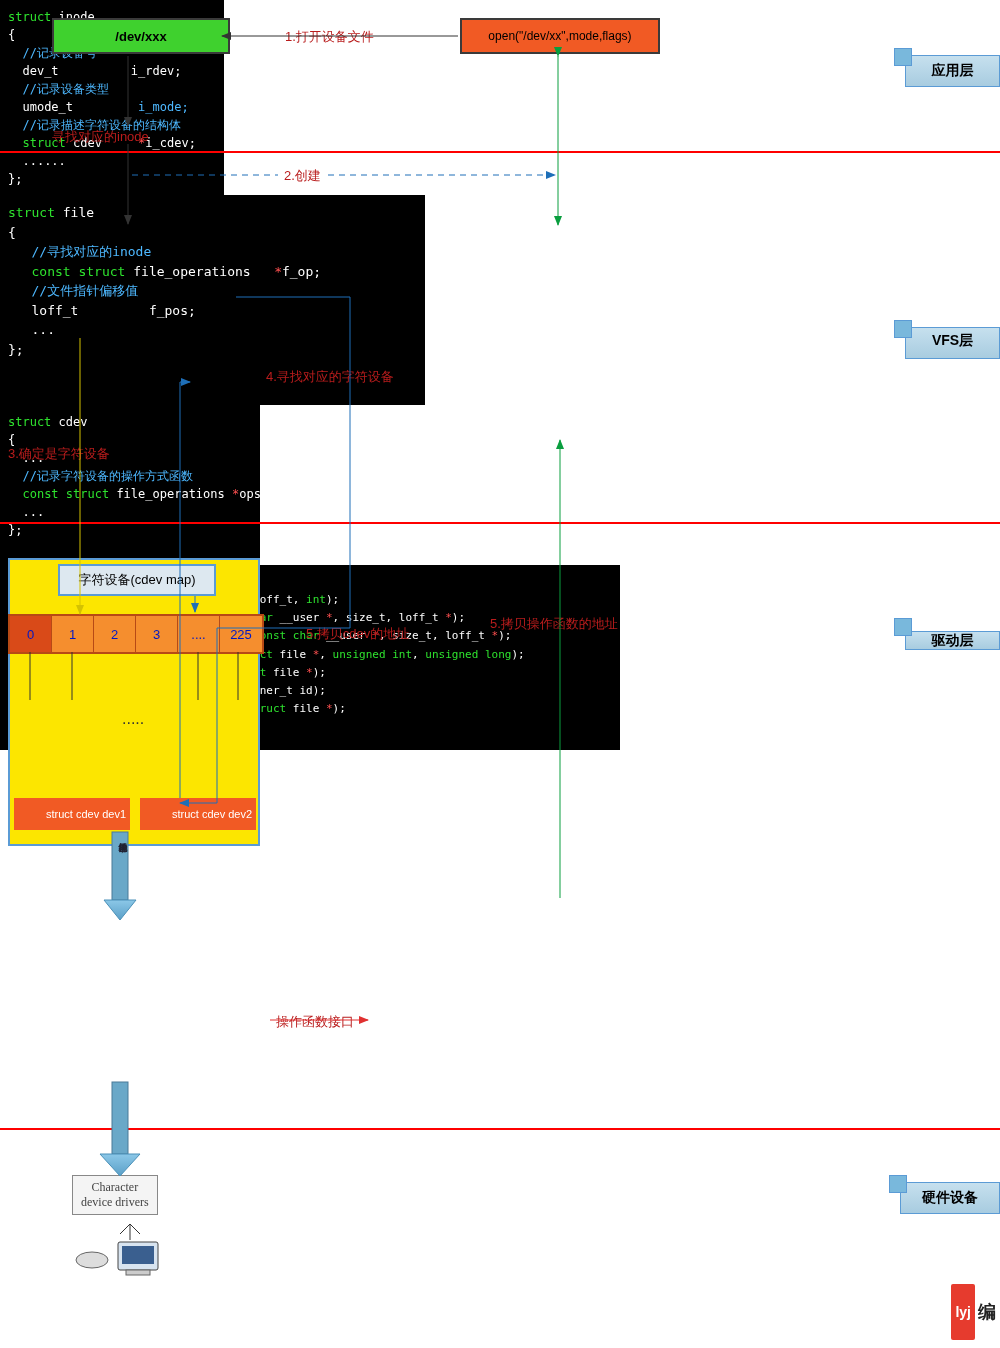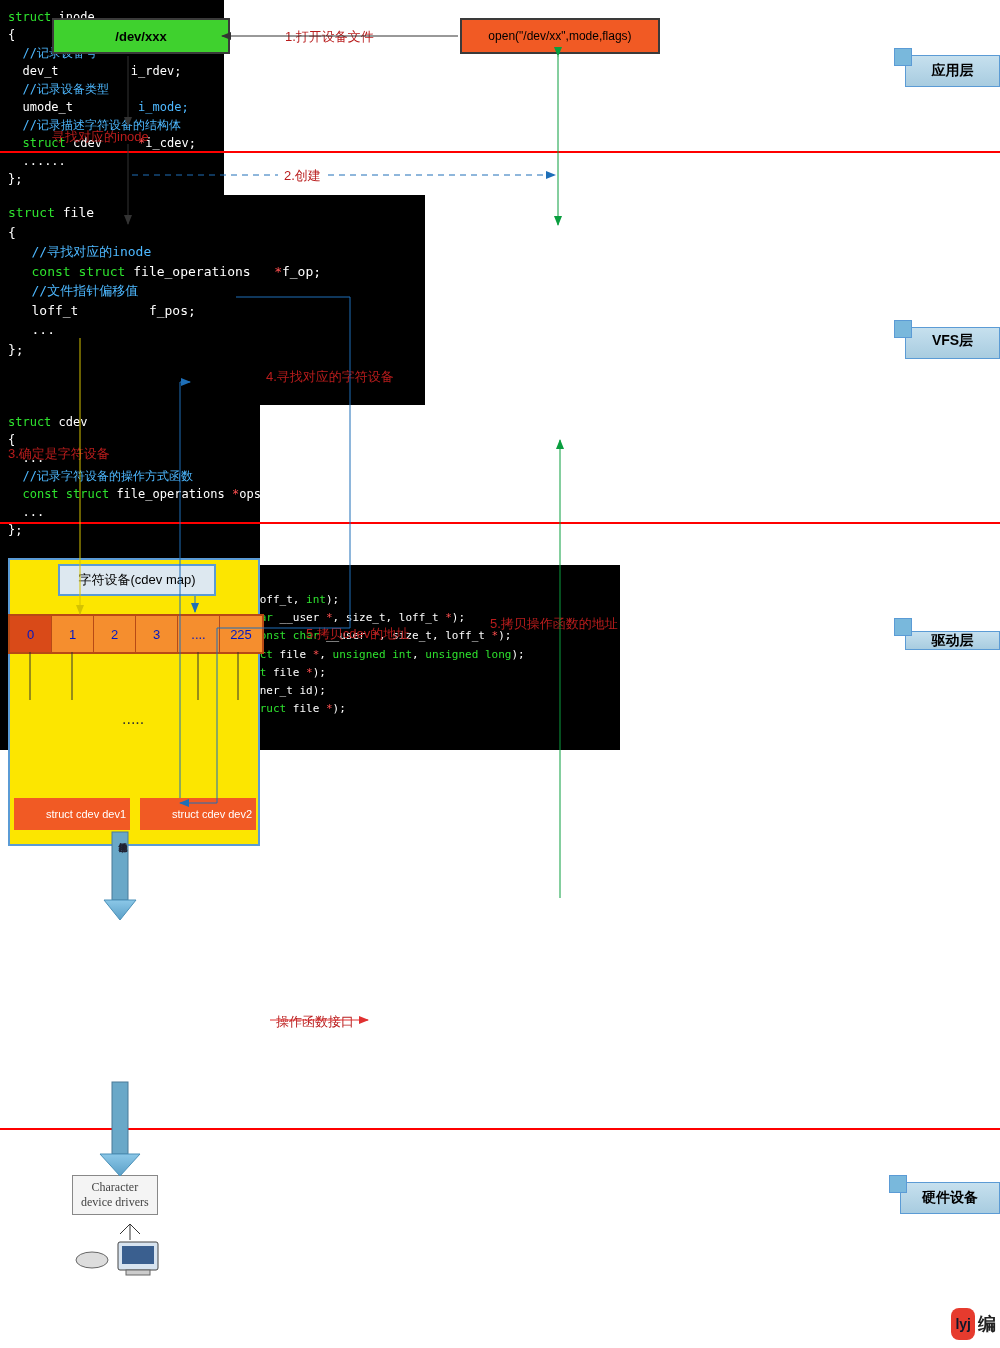--- a/index.html
+++ b/index.html
@@ -16,21 +16,21 @@
   .idx-row { position: absolute; display: flex; border: 2px solid #b74a15; }
   .idx-cell { background: #f58e2e; width: 42px; height: 36px; display: flex; align-items: center; justify-content: center; color: #0018c7; font-size: 13px; border-right: 1px solid #b74a15; }
   .idx-cell:last-child { border-right: none; }
   .struct-cdev { background: #f15a24; color: #fff; font-size: 11px; padding-left: 28px; }
   .layer-tag { background: linear-gradient(#c6e0ee, #a8cce0); border: 1px solid #5b9bd5; padding: 8px 12px; font-size: 14px; font-weight: bold; }
   .layer-tab { position: absolute; width: 18px; height: 18px; background: #79b8dc; border: 1px solid #5b9bd5; }
   .red-line { position: absolute; height: 2px; background: red; left: 0; width: 1000px; }
   .label { position: absolute; font-size: 13px; color: #b91c1c; }
   .cdd-box { position: absolute; background: #f4f4f4; border: 1px solid #888; font-size: 12px; text-align: center; padding: 4px 8px; color: #444; font-family: "Times New Roman", serif; }
   .watermark { position: absolute; right: 4px; bottom: 8px; font-weight: bold; color: #222; font-size: 18px; display: flex; align-items: center; gap: 3px; }
-  .wm-icon { background: #e63b2e; color: #0f172a; font-weight: bold; padding: 8px 4px; border-radius: 8px; font-size: 14px; }
+  .wm-icon { background: #e63b2e; color: #ffffff; font-weight: bold; padding: 20px 4px; border-radius: 2px; font-size: 14px; }
   svg.conn { position: absolute; top: 0; left: 0; width: 1000px; height: 1348px; pointer-events: none; }
   .big-arrow { fill: url(#grad1); stroke: #4a90b8; stroke-width: 1; }
   .dots { position: absolute; color: #333; font-size: 16px; }
 </style>
 </head>
 <body>
 
 <div class="red-line" style="top:151px"></div>
 <div class="red-line" style="top:522px"></div>
 <div class="red-line" style="top:1128px"></div>

